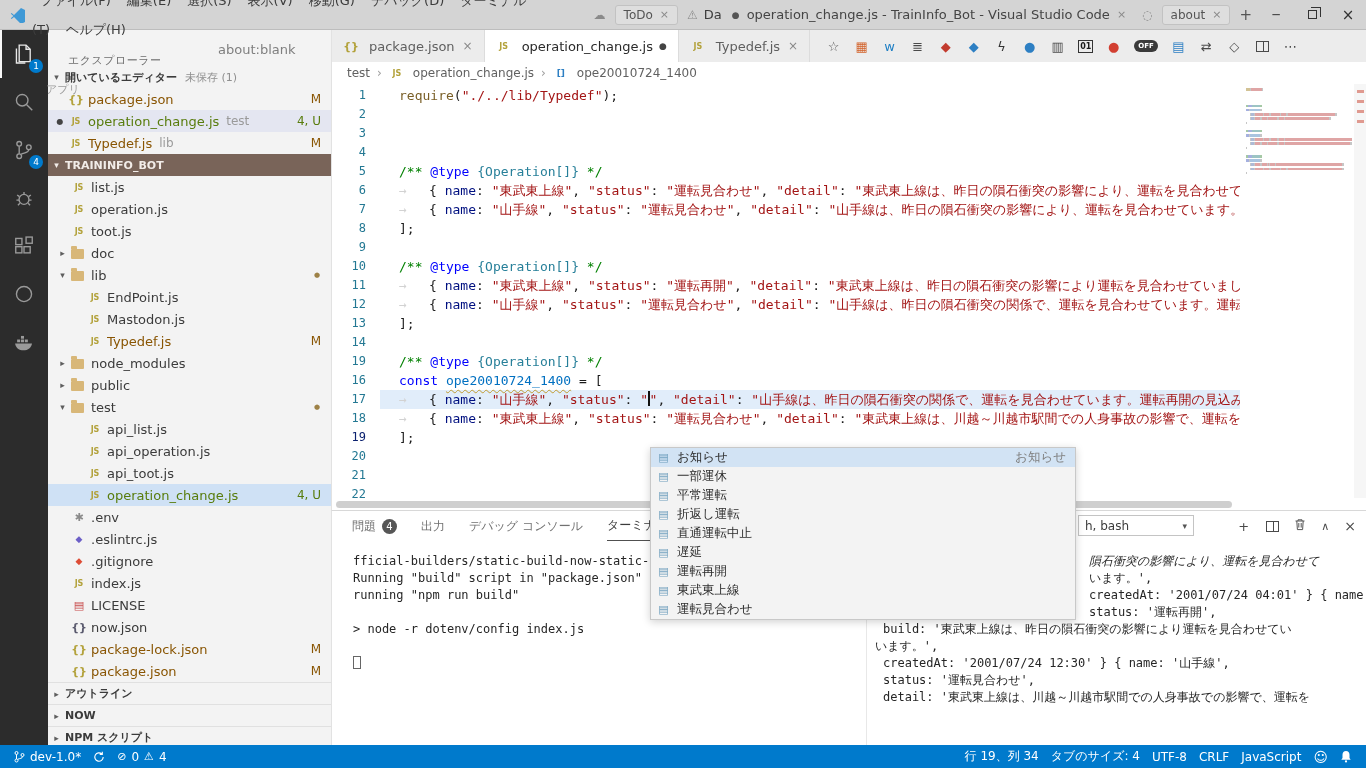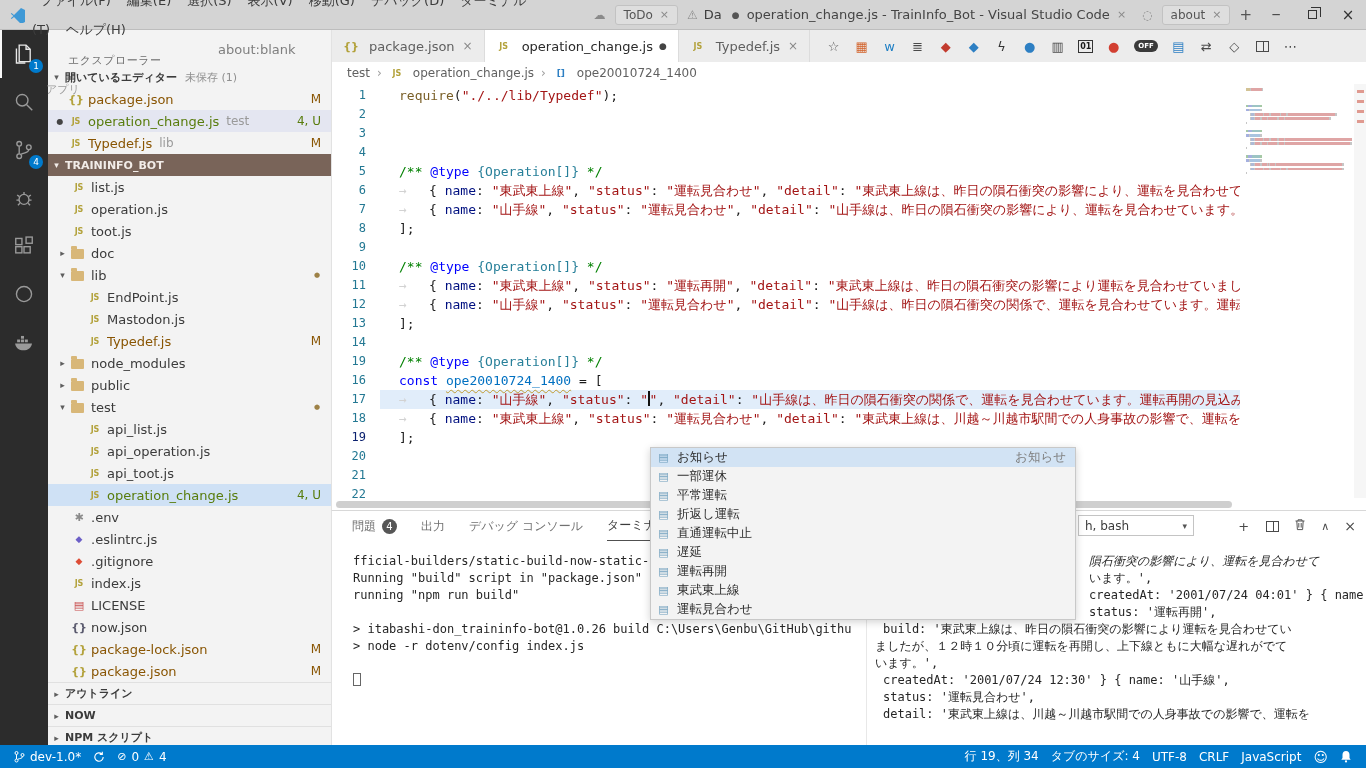--- a/index.html
+++ b/index.html
@@ -565,32 +565,30 @@
       </span>
       <span style="font-size:11px">∧</span>
       <span>×</span>
     </div>
   </div>
   <div id="term-left">
       <div class="tl">fficial-builders/static-build-now-static-bu</div>
       <div class="tl">Running "build" script in "package.json"</div>
       <div class="tl">running "npm run build"</div>
       <div class="tl"></div>
-      <div class="tl">&gt; itabashi-don_traininfo-bot@1.0.26 build C:\Users\Genbu\GitHub\githu</div>
       <div class="tl">&gt; node -r dotenv/config index.js</div>
       <div class="tl"></div>
       <div class="tl"><span class="term-cursor"></span></div>
     </div>
   <div id="term-right">
       <div class="tl" style="padding-left: 214px; font-style: italic;">隕石衝突の影響により、運転を見合わせて</div>
       <div class="tl" style="padding-left: 214px;">います。',</div>
       <div class="tl" style="padding-left: 214px;">createdAt: '2001/07/24 04:01' } { name: '東武東上線',</div>
       <div class="tl" style="padding-left: 214px;">status: '運転再開',</div>
       <div class="tl" style="padding-left: 8px;">build: '東武東上線は、昨日の隕石衝突の影響により運転を見合わせてい</div>
-      <div class="tl" style="padding-left: 0px;">ましたが、１２時１０分頃に運転を再開し、上下線ともに大幅な遅れがでて</div>
       <div class="tl" style="padding-left: 0px;">います。',</div>
       <div class="tl" style="padding-left: 8px;">createdAt: '2001/07/24 12:30' } { name: '山手線',</div>
       <div class="tl" style="padding-left: 8px;">status: '運転見合わせ',</div>
       <div class="tl" style="padding-left: 8px;">detail: '東武東上線は、川越～川越市駅間での人身事故での影響で、運転を</div>
     </div>
 </div>
 
 <div id="suggest">
     <div class="srow selected">
       <span class="sicon">▤</span>

